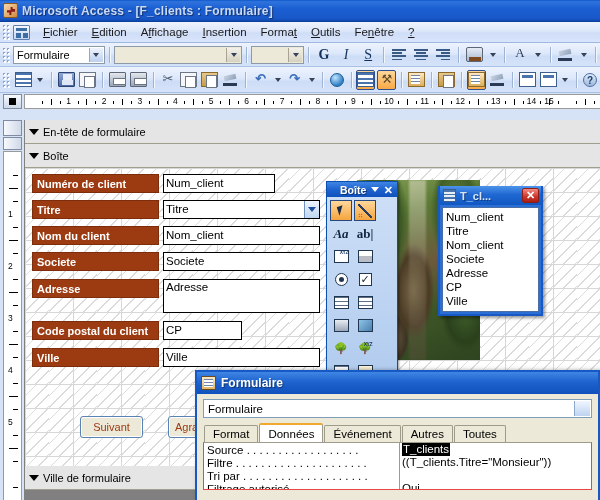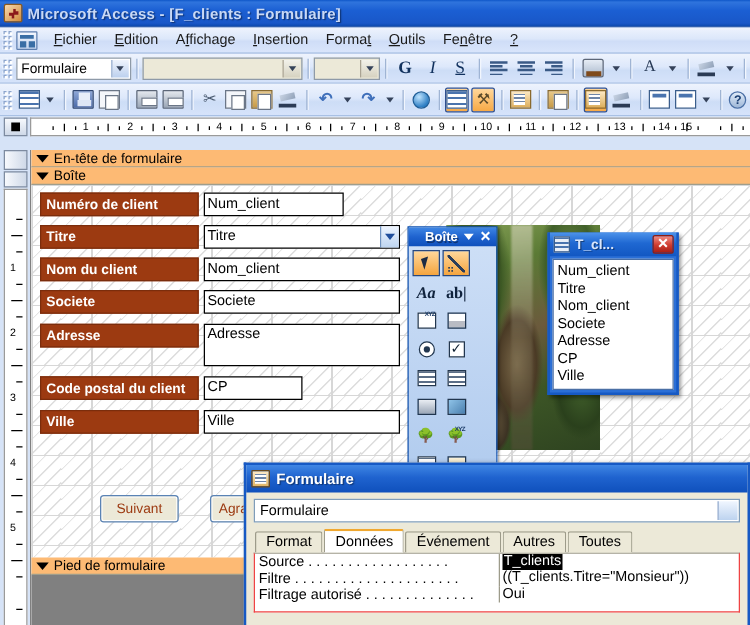--- a/index.html
+++ b/index.html
@@ -142,21 +142,21 @@
   }
   .vtick{ position:absolute; left:9px; width:5px; height:1px; background:#000; }
   .vtick.maj{ left:5px; width:9px;}
   .vnum{ position:absolute; left:4px; font-size:8.5px; color:#000; transform:translateY(-50%); }
 
   #canvas{
     flex:1; position:relative; background:#ffffff; overflow:hidden;
     border-left:1px solid #808080;
   }
   .band-bar{
-    height:14px; background:#fdba74; border-bottom:1px solid #a09e8c;
+    height:24px; background:#e5e5e5; border-bottom:1px solid #a09e8c;
     display:flex; align-items:center; padding-left:4px; font-size:11px; color:#000;
     position:relative;
   }
   .band-bar .tri{
     width:0;height:0;border-left:5px solid transparent;border-right:5px solid transparent;
     border-top:6px solid #000; margin-right:4px;
   }
   #grid-detail{
     position:relative; height:298px;
     background-color:#ffffff;
@@ -745,21 +745,21 @@
         <span>Suivant</span>
       </div>
       <div class="fbtn" style="left:143px; top:248px; width:63px; height:22px; justify-content:flex-start; padding-left:6px;">
         <span>Agrandir</span>
       </div>
 
     </div>
 
     <div class="band-bar">
       <span class="tri"></span>
-      <span>Pied de formulaire</span>
+      <span>Ville de formulaire</span>
     </div>
     <div id="footer-gray"></div>
 
   </div>
 </div>
 
 <div id="photo">
   <div class="streak"></div>
   <div class="rock"></div>
 </div>
@@ -889,20 +889,24 @@
       <div class="prow">
         <span class="pname"><span>Source</span><span> . . . . . . . . . . . . . . . . . .</span></span>
         <span class="pval"><span class="pval sel" style="border:none;padding:0 1px;">T_clients</span></span>
       </div>
 
       <div class="prow">
         <span class="pname"><span>Filtre</span><span> . . . . . . . . . . . . . . . . . . . . .</span></span>
         <span class="pval">((T_clients.Titre="Monsieur"))</span>
       </div>
 
+      <div class="prow">
+        <span class="pname"><span>Tri par</span><span> . . . . . . . . . . . . . . . . . . . .</span></span>
+        <span class="pval"></span>
+      </div>
 
       <div class="prow">
         <span class="pname"><span>Filtrage autorisé</span><span> . . . . . . . . . . . . . .</span></span>
         <span class="pval">Oui</span>
       </div>
 
     </div>
   </div>
 </div>
 

